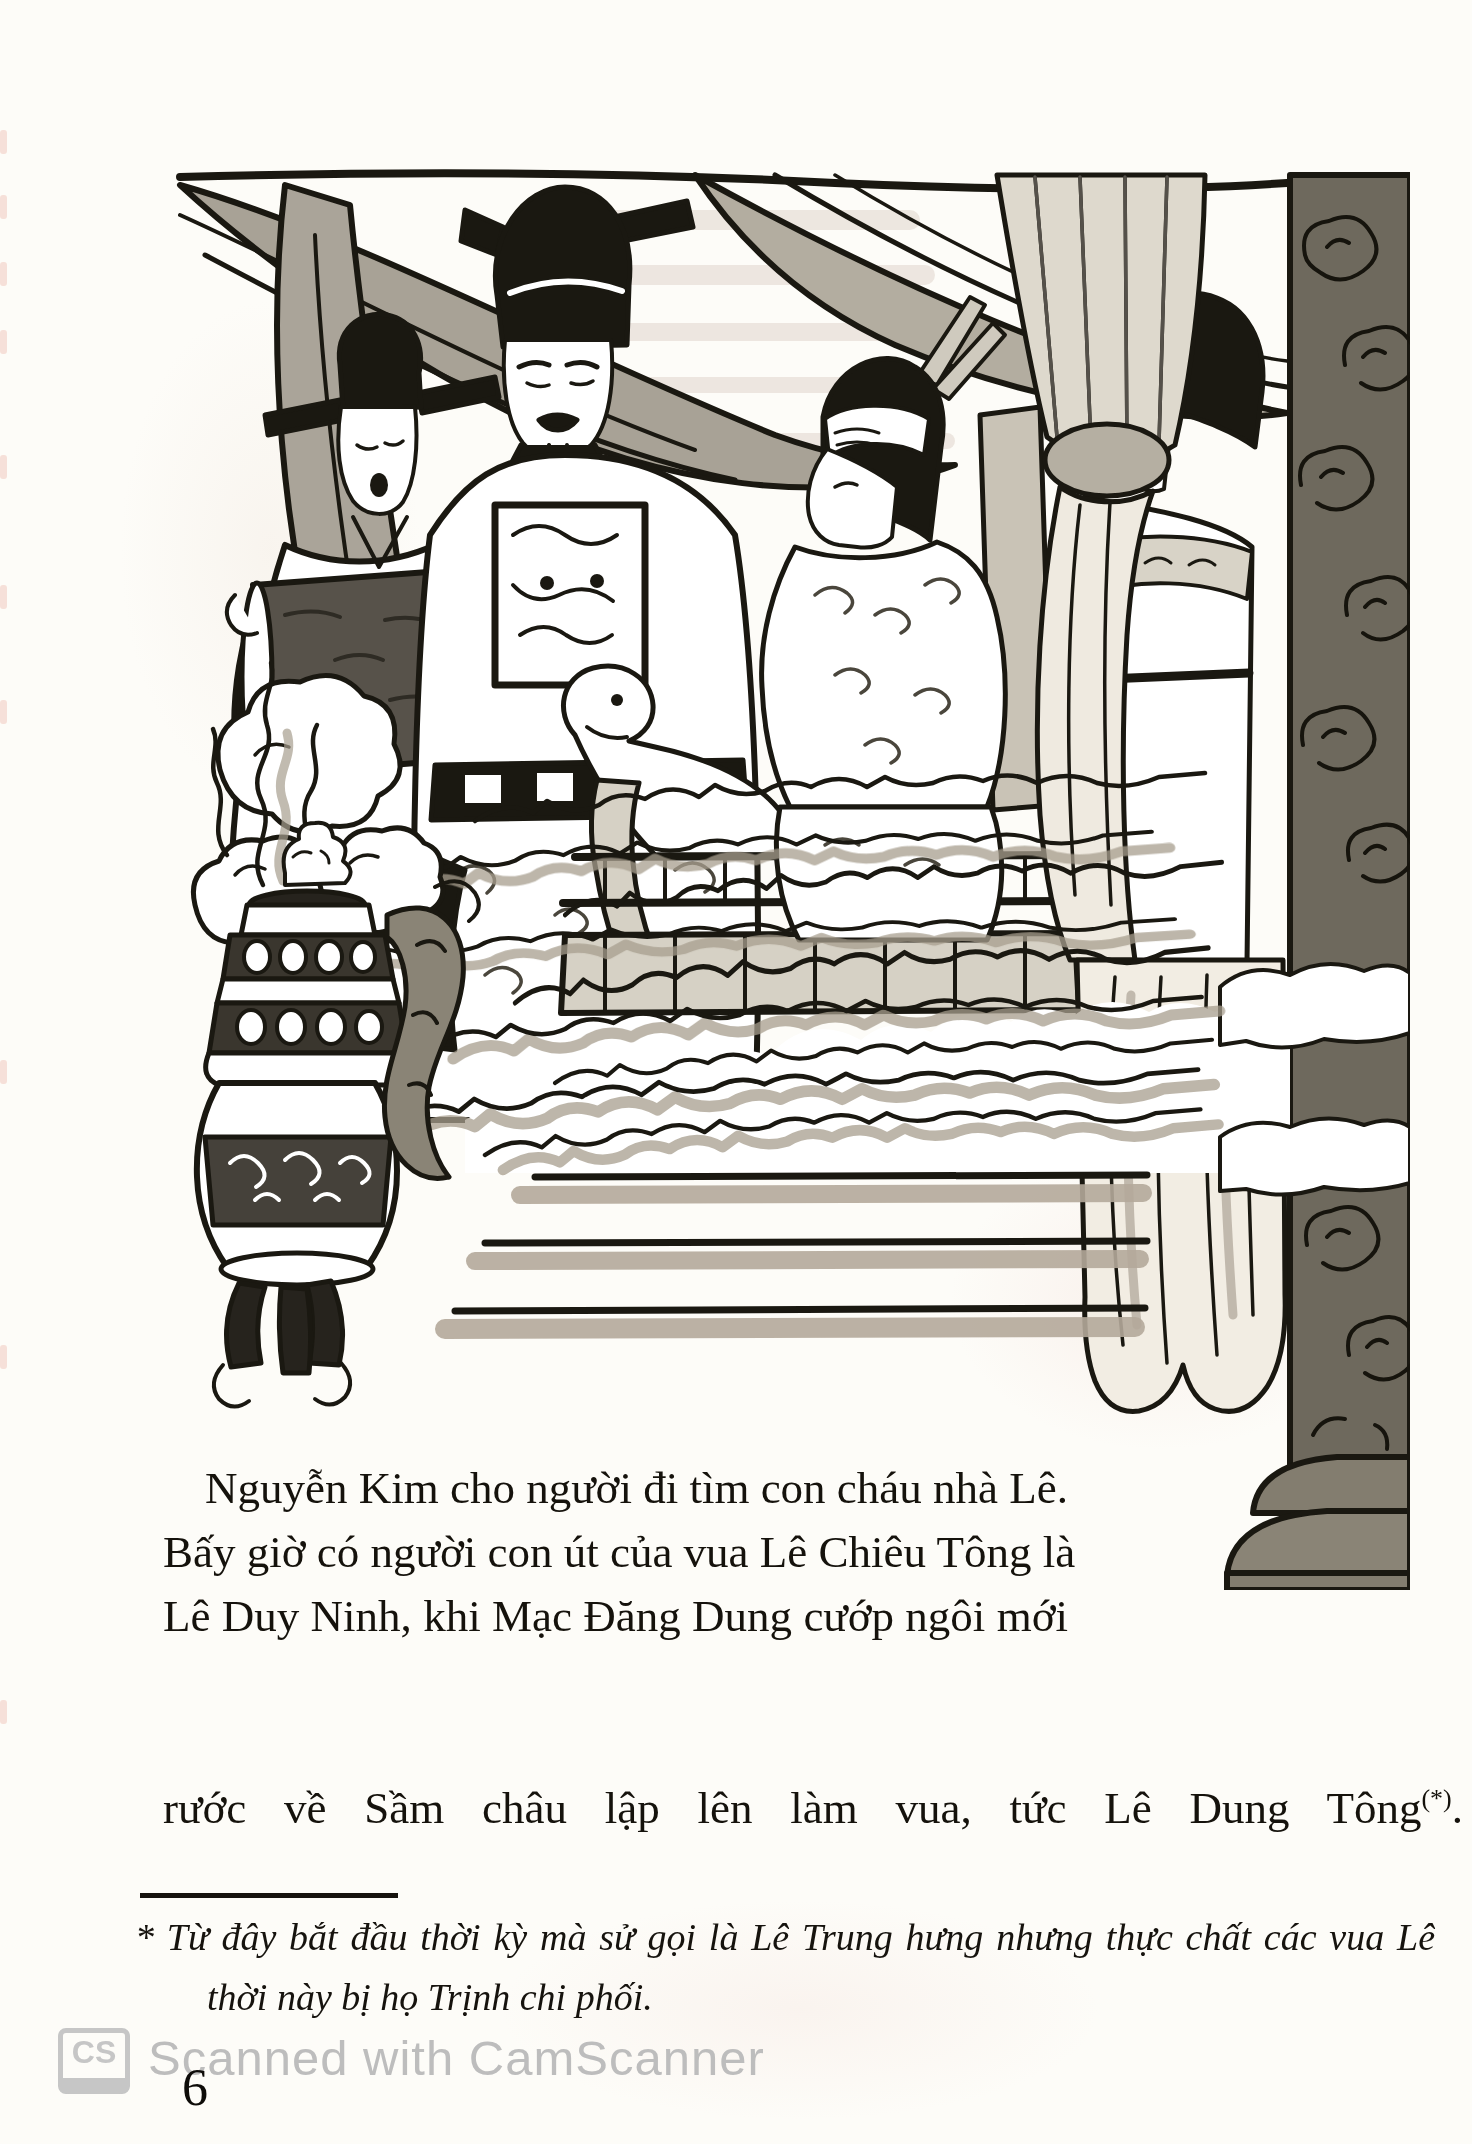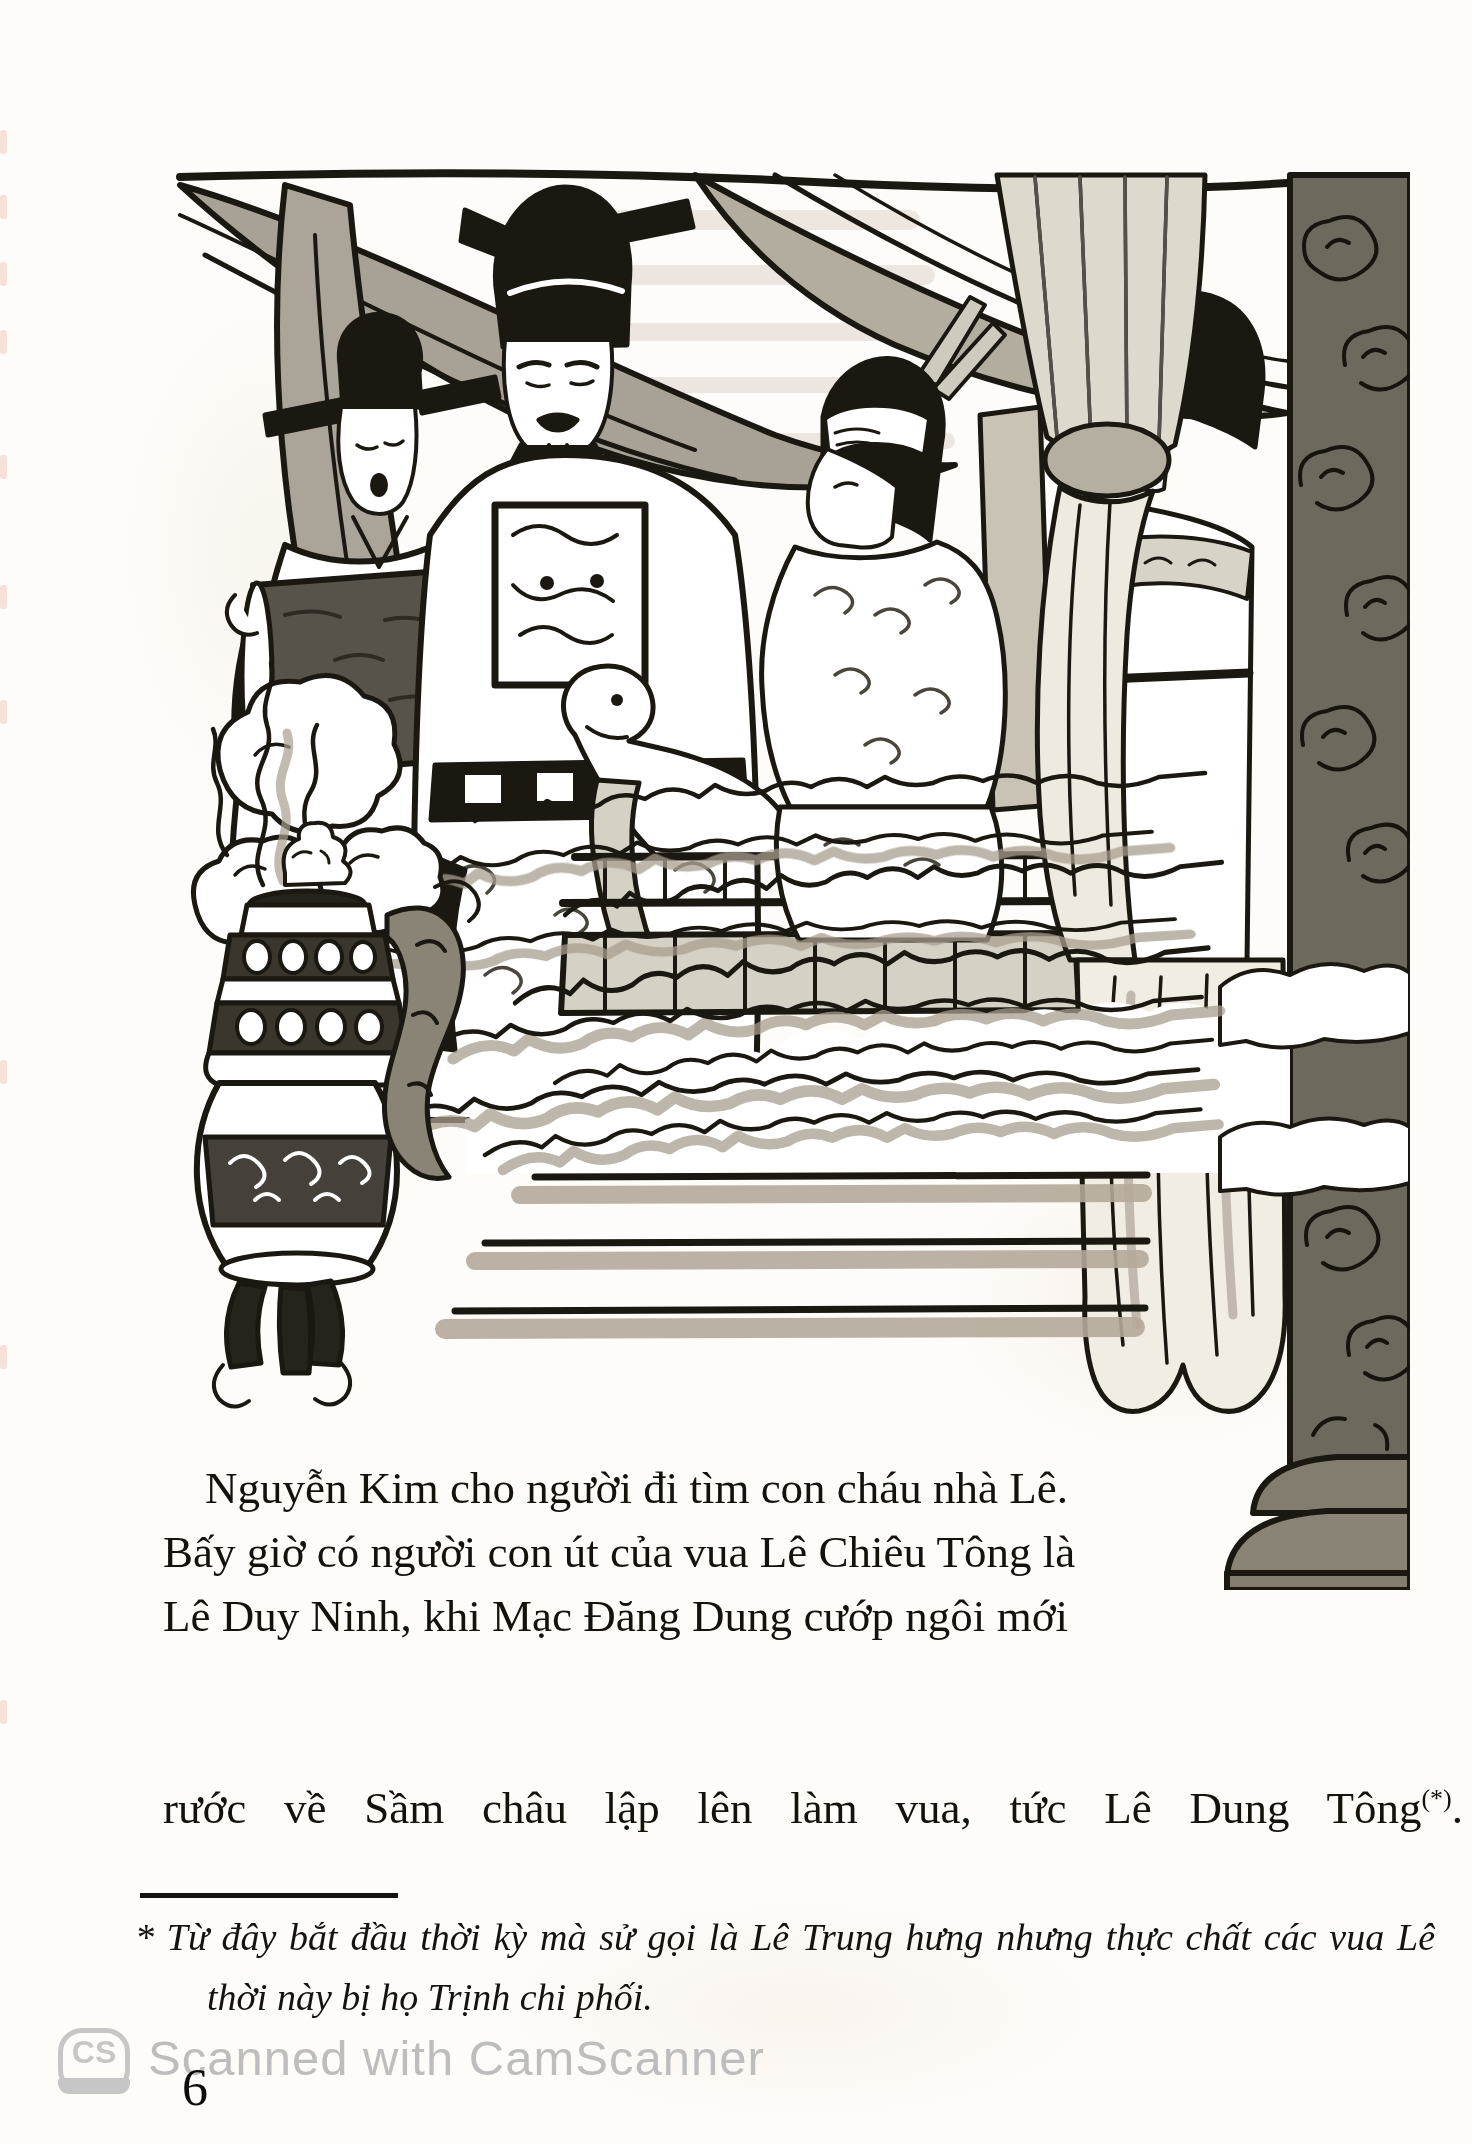--- a/index.html
+++ b/index.html
@@ -39,21 +39,21 @@
 
   #footnote-rule{position:absolute;left:140px;top:1893px;width:258px;height:5px;background:#16130e;}
   .fn-line{
     position:absolute;left:135px;
     font-style:italic;font-size:38px;line-height:50px;white-space:nowrap;
     color:#16130e;
   }
   .fn-just{width:1300px;text-align:justify;text-align-last:justify;}
 
   #cs-logo{position:absolute;left:58px;top:2028px;width:62px;height:56px;
-    border:5px solid #c6c6c6;border-radius:24px;}
+    border:5px solid #c6c6c6;border-radius:8px;}
   #cs-logo .cs-txt{position:absolute;left:0;right:0;top:1px;text-align:center;
     font-family:"Liberation Sans",sans-serif;font-weight:bold;font-size:32px;color:#c6c6c6;}
   #cs-logo .cs-bar{position:absolute;left:-5px;right:-5px;bottom:-5px;height:16px;
     background:#c6c6c6;border-radius:4px 4px 11px 11px;}
   #cs-label{position:absolute;left:148px;top:2030px;
     font-family:"Liberation Sans",sans-serif;font-size:49px;color:#bdbdbd;letter-spacing:1px;}
   #page-num{position:absolute;left:182px;top:2058px;font-size:52px;color:#0e0c09;}
 </style>
 </head>
 <body>

